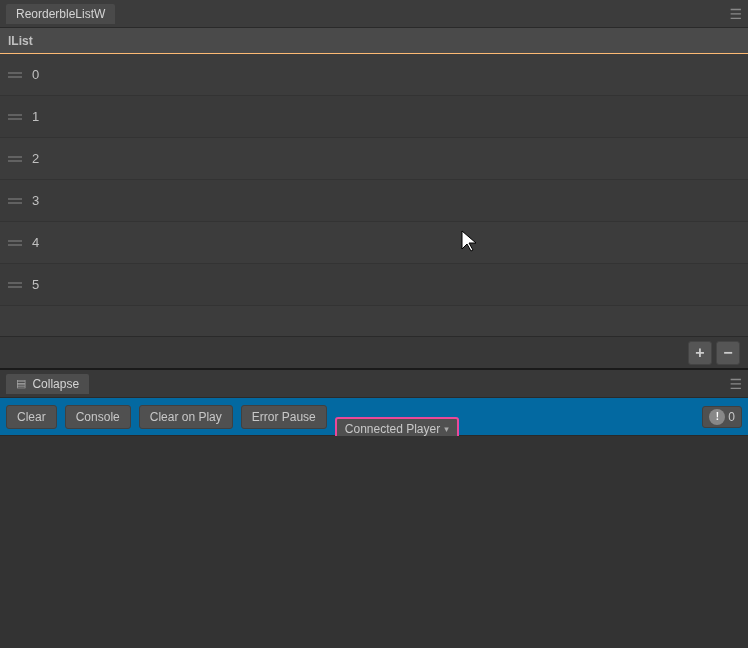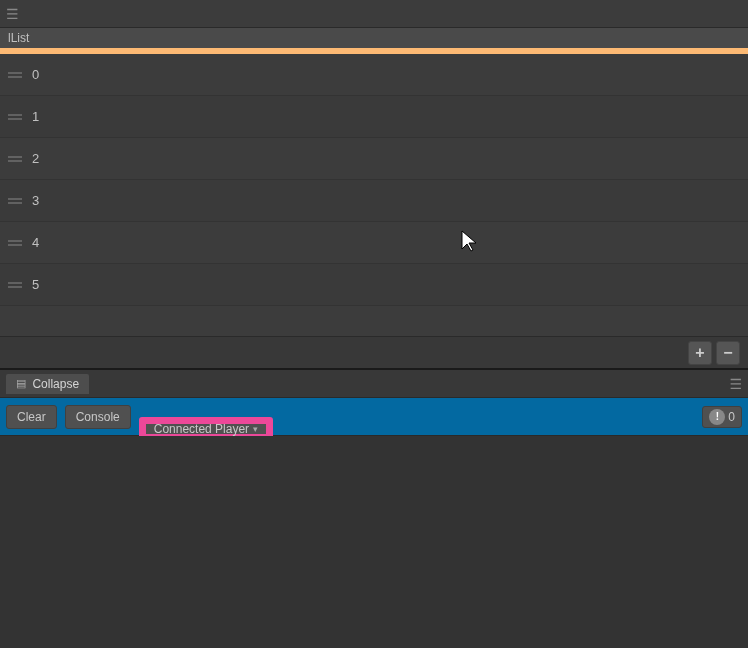--- a/index.html
+++ b/index.html
@@ -44,24 +44,25 @@
       padding: 3px 10px;
       font-size: 12px;
       border-radius: 2px 2px 0 0;
     }
 
     .ilist-header {
       background: #4a4a4a;
       padding: 4px 8px;
       font-size: 12px;
       color: #c0c0c0;
-      border-bottom: 6px solid #fdba74;
+      border-bottom: 1px solid #fdba74;
       height: 26px;
       display: flex;
       align-items: center;
+      font-weight: bold;
     }
 
     .list-area {
       flex: 1;
       background: #3c3c3c;
       overflow: hidden;
       position: relative;
     }
 
     .list-item {
@@ -179,21 +180,21 @@
       font-size: 12px;
       border-radius: 3px;
       cursor: pointer;
       height: 24px;
       display: flex;
       align-items: center;
     }
 
     .connected-player-btn {
       background: #505050;
-      border: 7px solid #ec4899;
+      border: 2px solid #ec4899;
       color: #c8c8c8;
       padding: 3px 8px;
       font-size: 12px;
       border-radius: 3px;
       cursor: pointer;
       height: 24px;
       display: flex;
       align-items: center;
       gap: 4px;
       margin-top: 24px;
@@ -260,20 +261,21 @@
     .cursor-svg {
       width: 20px;
       height: 24px;
     }
   </style>
 </head>
 <body>
 
 <div class="top-panel">
   <div class="top-panel-header">
+    <div class="top-panel-title">ReorderbleListW</div>
     <div class="menu-dots">
       <span>☰</span>
     </div>
   </div>
 
   <div class="ilist-header">
     <span>lList</span>
   </div>
 
   <div class="list-area">
@@ -350,20 +352,22 @@
       <span>Collapse</span>
     </div>
     <div class="menu-dots">
       <span>☰</span>
     </div>
   </div>
 
   <div class="console-toolbar">
     <button class="console-btn">Clear</button>
     <button class="console-btn">Console</button>
+    <button class="console-btn">Clear on Play</button>
+    <button class="console-btn">Error Pause</button>
 
     <div class="connected-player-btn">
       <span>Connected Player</span>
       <span class="dropdown-arrow">▾</span>
     </div>
 
     <div class="console-right">
       <div class="warning-badge">
         <div class="warning-icon">!</div>
         <span>0</span>

